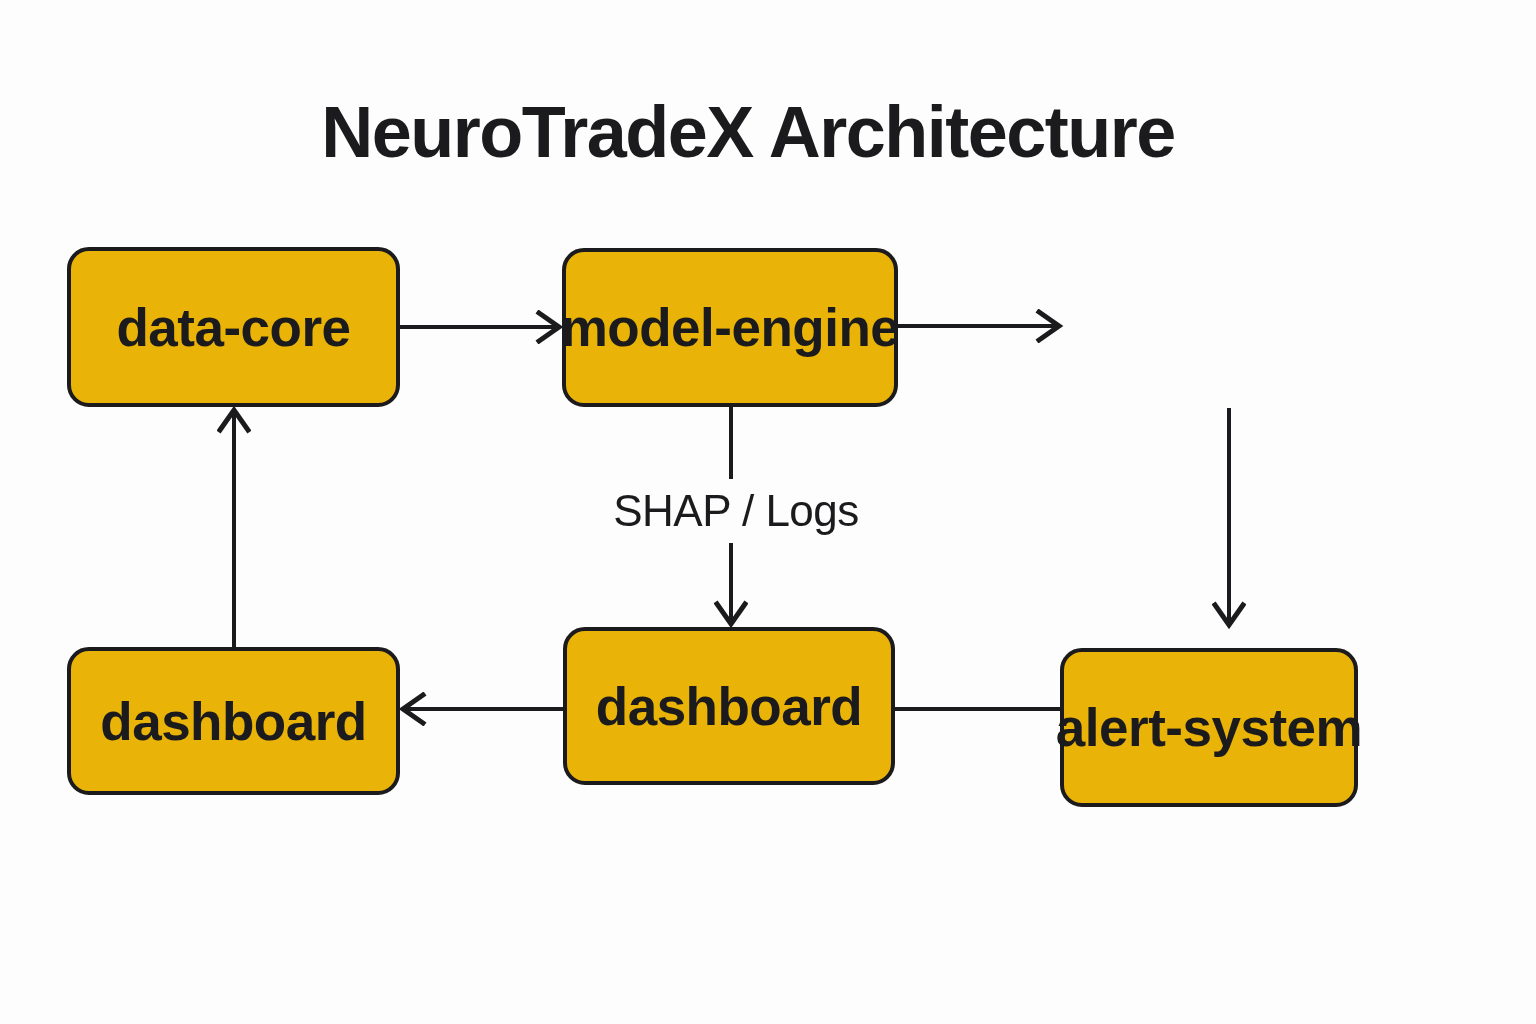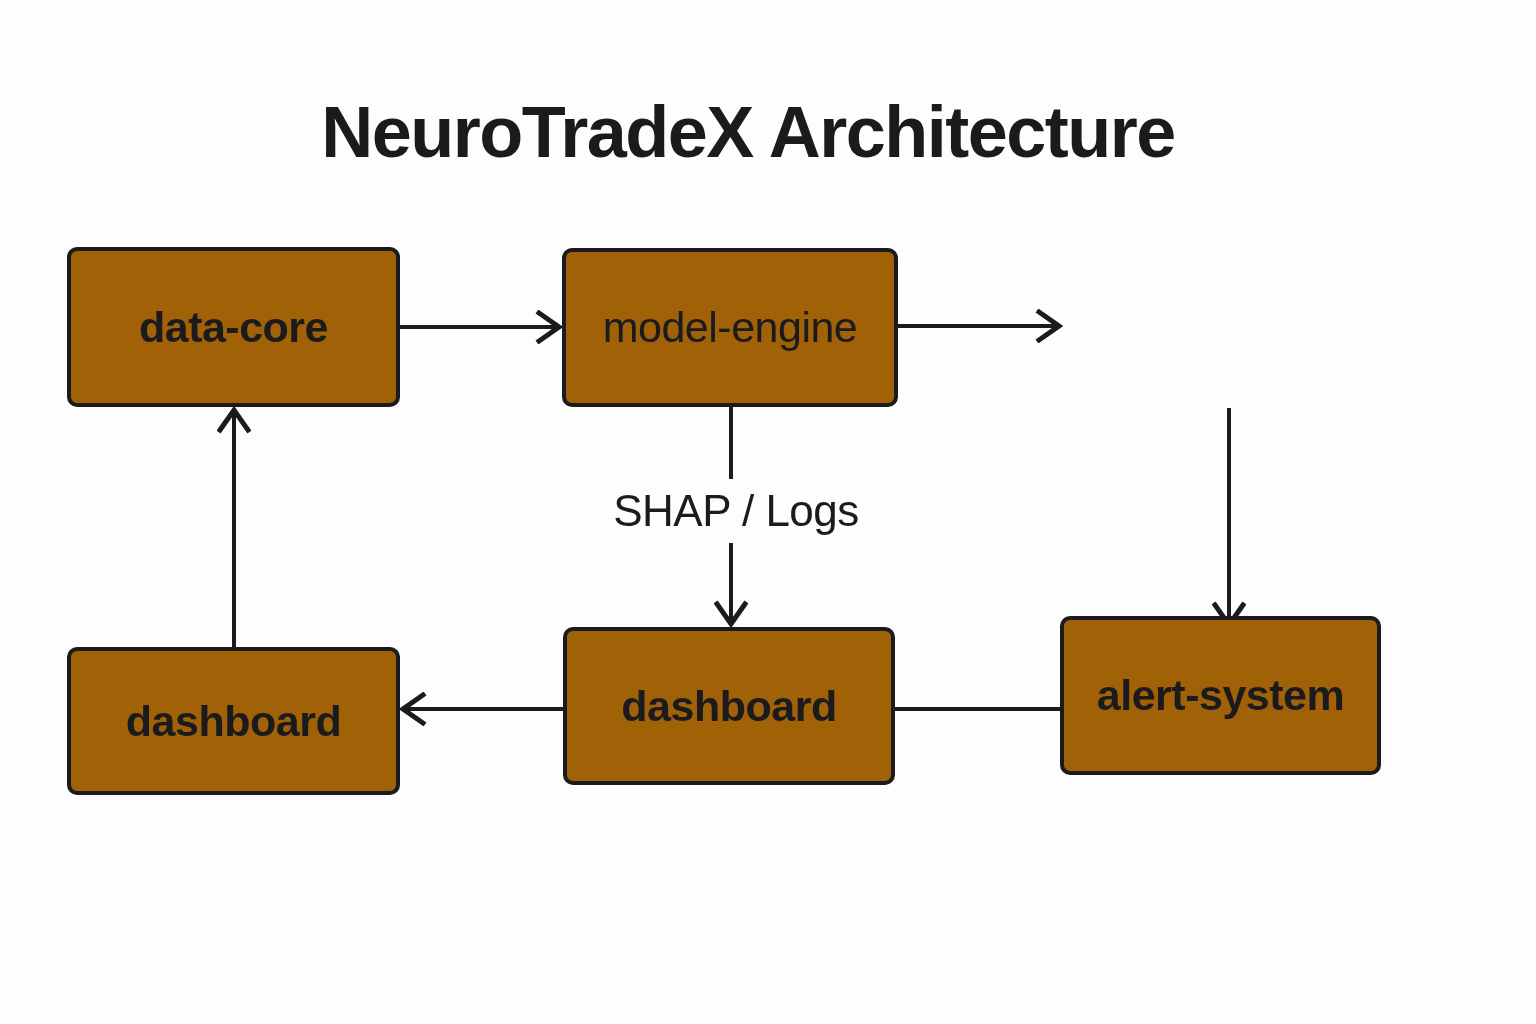--- a/index.html
+++ b/index.html
@@ -37,38 +37,38 @@
     height: 1024px;
   }
   .edges line {
     stroke: #1b1b1d;
     stroke-width: 4;
   }
   .node {
     position: absolute;
     box-sizing: border-box;
     border: 4px solid #1b1b1d;
-    border-radius: 10px;
-    background: #a16207;
+    border-radius: 22px;
+    background: #eab308;
     display: flex;
     align-items: center;
     justify-content: center;
-    font-size: 43px;
+    font-size: 53px;
     letter-spacing: -0.5px;
     white-space: nowrap;
   }
   .w700 { font-weight: 700; }
-  .w500 { font-weight: 400; }
+  .w500 { font-weight: 700; }
   .w600 { font-weight: 600; }
   .node-data-core      { left: 67px;   top: 247px; width: 333px; height: 160px; }
   .node-model-engine   { left: 562px;  top: 248px; width: 336px; height: 159px; }
   .node-exec-core      { left: 1062px; top: 247px; width: 333px; height: 161px; }
   .node-dashboard-left { left: 67px;   top: 647px; width: 333px; height: 148px; }
   .node-dashboard-mid  { left: 563px;  top: 627px; width: 332px; height: 158px; }
-  .node-alert-system   { left: 1060px; top: 616px; width: 321px; height: 159px; text-align: center; }
+  .node-alert-system   { left: 1060px; top: 648px; width: 298px; height: 159px; text-align: center; }
   .edge-label {
     position: absolute;
     left: 736px;
     top: 511px;
     transform: translate(-50%, -50%);
     font-size: 44px;
     font-weight: 400;
     letter-spacing: -0.5px;
     white-space: nowrap;
     color: #1b1b1d;

